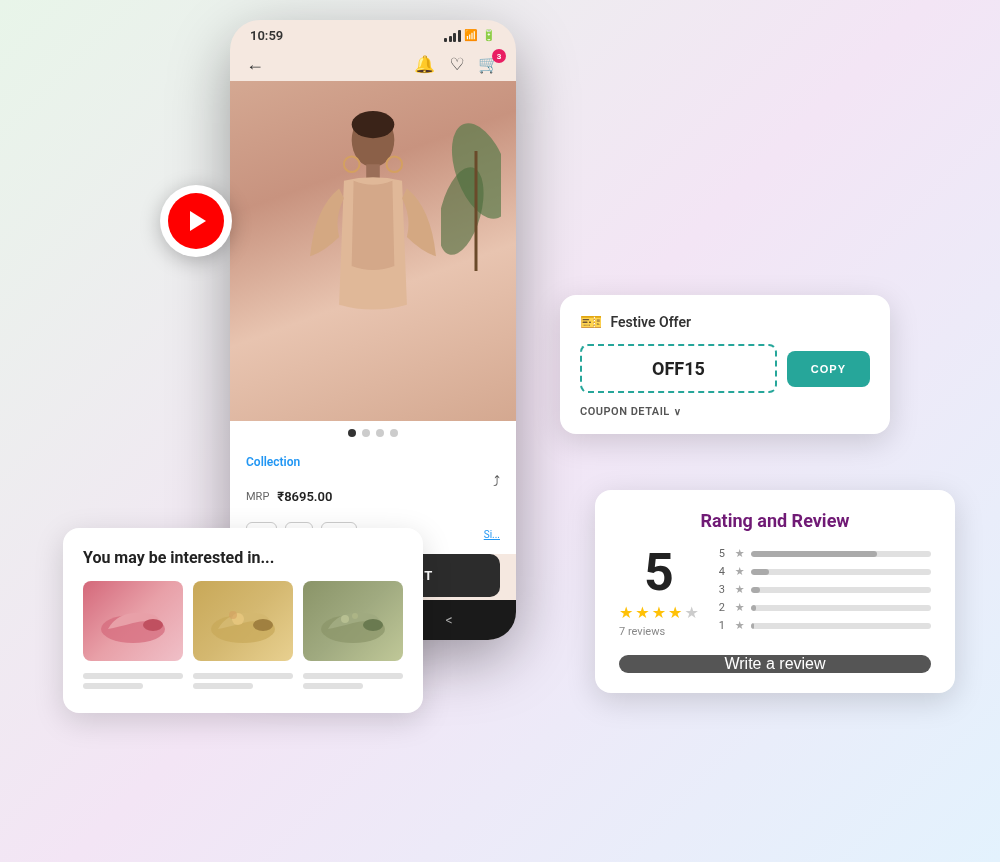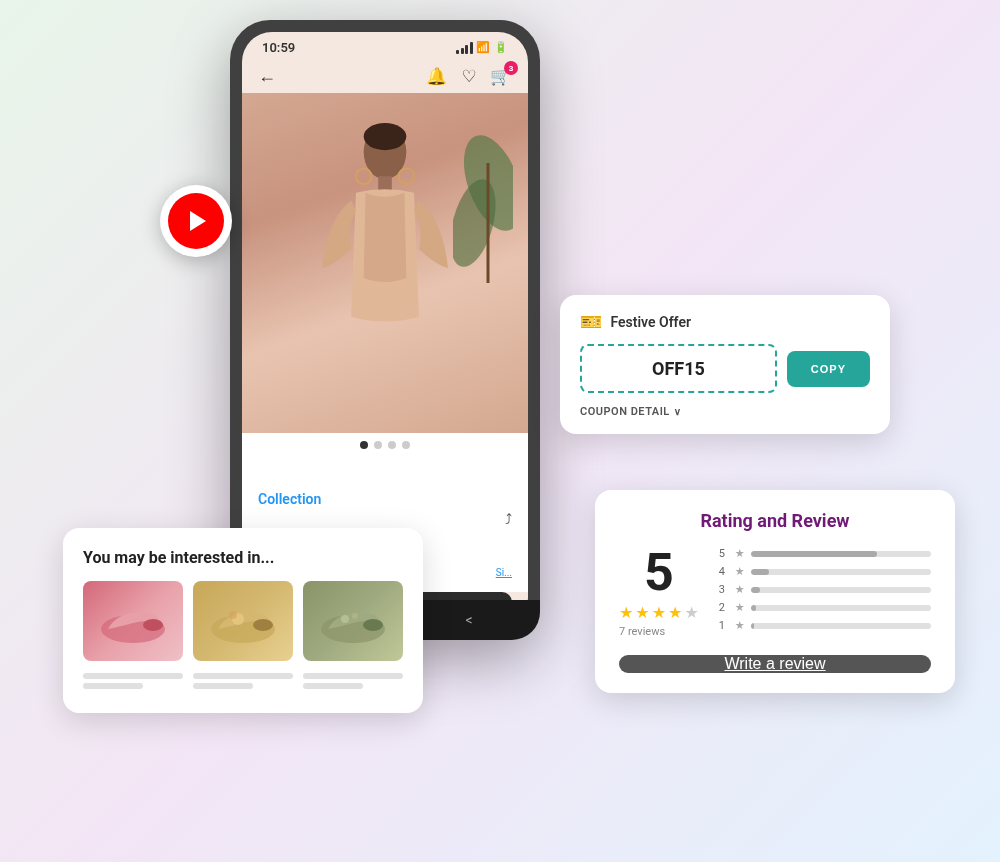--- a/index.html
+++ b/index.html
@@ -11,25 +11,24 @@
       position: relative;
       overflow: hidden;
       background: linear-gradient(135deg, #e8f5e9 0%, #f3e5f5 50%, #e3f2fd 100%);
     }
 
     
     .phone-frame {
       position: absolute;
       top: 20px;
       left: 230px;
-      width: 310px;
+      width: 286px;
       height: 620px;
-      background: #404040;
+      background: #6d28d9;
       border-radius: 40px;
-      padding: 12px;
       box-shadow: 0 20px 60px rgba(0,0,0,0.35);
       z-index: 10;
     }
     .phone-screen {
       width: 100%;
       height: 100%;
       background: #f5e8e0;
       border-radius: 30px;
       overflow: hidden;
       position: relative;
@@ -141,24 +140,23 @@
       width: 8px;
     }
 
     
     .product-info {
       padding: 10px 16px;
       background: white;
     }
     .collection-label {
       color: #2196F3;
-      font-size: 14px;
+      font-size: 12px;
       font-weight: 600;
       margin-bottom: 4px;
-      margin-top: 24px;
     }
     .product-name {
       font-size: 13px;
       font-weight: 500;
       color: #222;
       line-height: 1.4;
       margin-bottom: 6px;
     }
     .product-price {
       display: flex;
@@ -436,21 +434,20 @@
       width: 100%;
       background: #555;
       color: white;
       border: none;
       border-radius: 10px;
       padding: 0;
       font-size: 16px;
       font-weight: 500;
       cursor: pointer;
       text-align: center;
-      text-decoration: underline;
     }
 
     
     .interested-card {
       position: absolute;
       top: 528px;
       left: 63px;
       width: 360px;
       background: white;
       border-radius: 16px;

